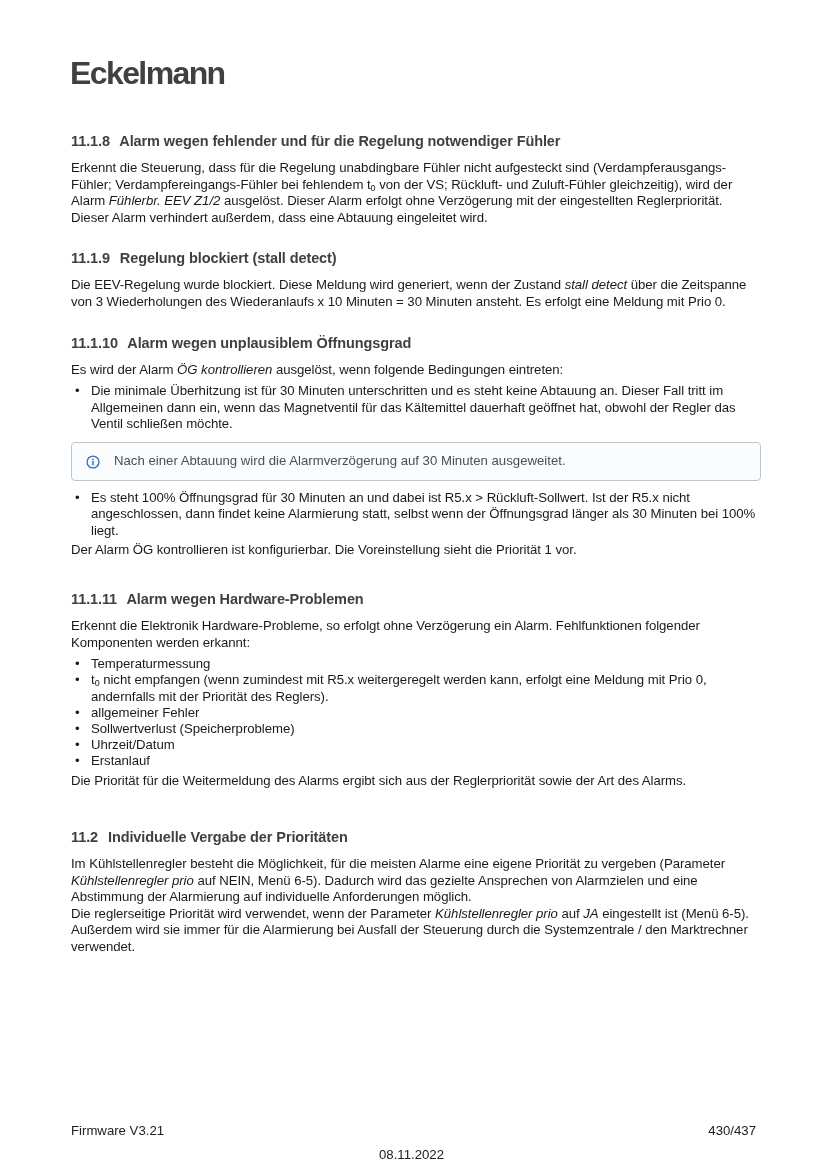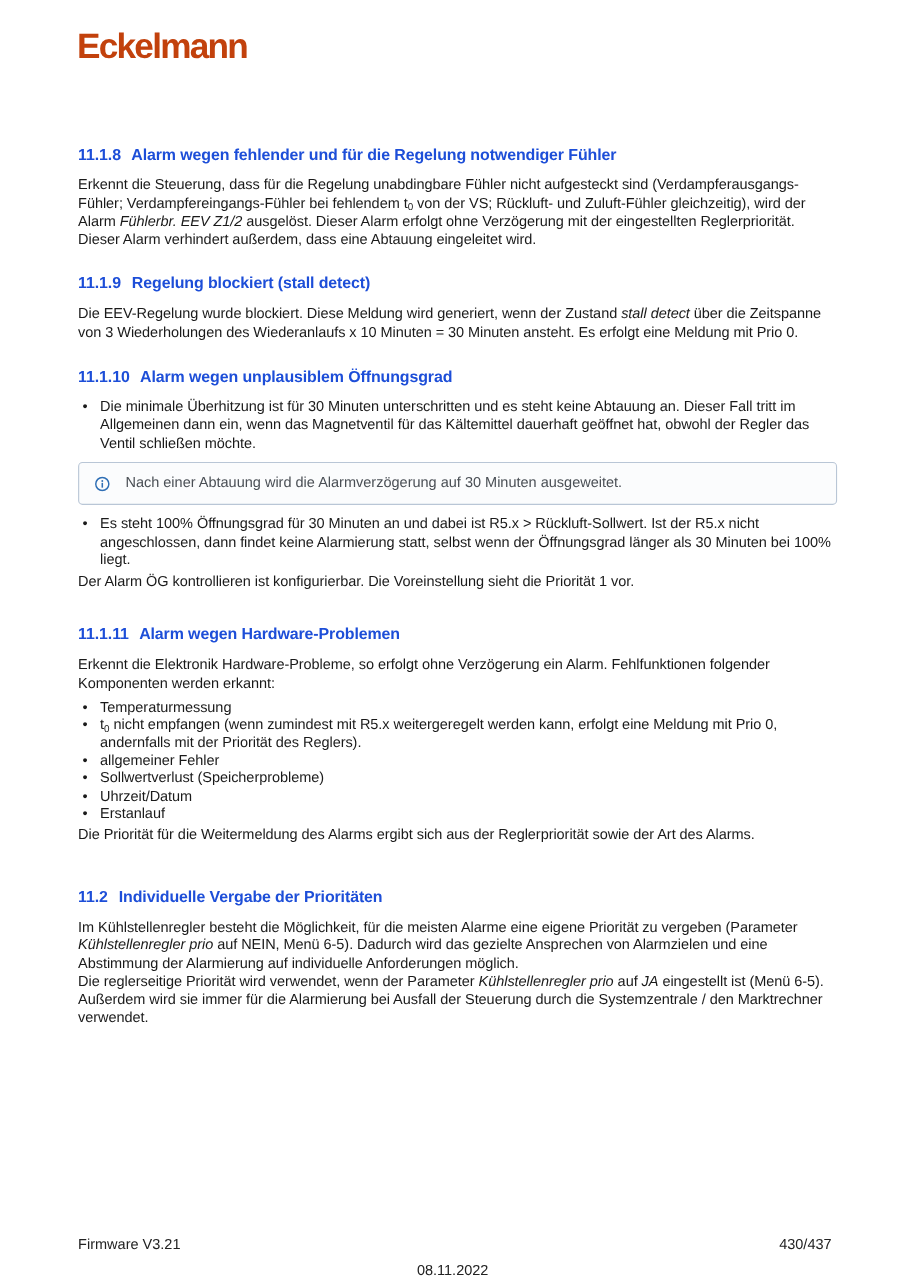--- a/index.html
+++ b/index.html
@@ -1,27 +1,27 @@
 <!DOCTYPE html>
 <html><head>
 <meta charset="utf-8">
 <style>
   html, body { margin: 0; padding: 0; background: #ffffff; }
   body {
     width: 827px; height: 1169px; position: relative; overflow: hidden;
     font-family: "Liberation Sans", sans-serif; color: #1a1a1a;
   }
   .logo {
-    position: absolute; left: 70px; top: 24px;
+    position: absolute; left: 70px; top: 55px;
     font-family: "Liberation Sans", sans-serif; font-weight: bold;
-    font-size: 32px; letter-spacing: -1.6px; color: #c2410c;
+    font-size: 32px; letter-spacing: -1.6px; color: #404040;
   }
   .content { position: absolute; left: 71px; top: 133px; width: 690px; }
   h2 {
-    font-size: 14.5px; font-weight: bold; margin: 0 0 11px 0; color: #1d4ed8;
+    font-size: 14.5px; font-weight: bold; margin: 0 0 11px 0; color: #404040;
     letter-spacing: -0.1px;
   }
   h2 .num { margin-right: 6px; }
   p {
     font-size: 13.2px; line-height: 16.6px; margin: 0 0 0 0; letter-spacing: -0.05px;
   }
   .sec { margin-bottom: 23px; }
   ul { list-style: none; margin: 5px 0 0 0; padding: 0; }
   ul li {
     position: relative; padding-left: 20px;
@@ -60,20 +60,21 @@
     <p><span>Erkennt die Steuerung, dass für die Regelung unabdingbare Fühler nicht aufgesteckt sind (Verdampferausgangs-Fühler; Verdampfereingangs-Fühler bei fehlendem t</span><sub>0</sub><span> von der VS; Rückluft- und Zuluft-Fühler gleichzeitig), wird der Alarm </span><em>Fühlerbr. EEV Z1/2</em><span> ausgelöst. Dieser Alarm erfolgt ohne Verzögerung mit der eingestellten Reglerpriorität. Dieser Alarm verhindert außerdem, dass eine Abtauung eingeleitet wird.</span></p>
   </div>
 
   <div class="sec" style="margin-bottom:24px;">
     <h2><span class="num">11.1.9</span> <span>Regelung blockiert (stall detect)</span></h2>
     <p><span>Die EEV-Regelung wurde blockiert. Diese Meldung wird generiert, wenn der Zustand </span><em>stall detect</em><span> über die Zeitspanne von 3 Wiederholungen des Wiederanlaufs x 10 Minuten = 30 Minuten ansteht. Es erfolgt eine Meldung mit Prio 0.</span></p>
   </div>
 
   <div class="sec" style="margin-bottom:24px;">
     <h2><span class="num">11.1.10</span> <span>Alarm wegen unplausiblem Öffnungsgrad</span></h2>
+    <p><span>Es wird der Alarm </span><em>ÖG kontrollieren</em><span> ausgelöst, wenn folgende Bedingungen eintreten:</span></p>
     <ul>
       <li><span class="bullet">•</span><span>Die minimale Überhitzung ist für 30 Minuten unterschritten und es steht keine Abtauung an. Dieser Fall tritt im Allgemeinen dann ein, wenn das Magnetventil für das Kältemittel dauerhaft geöffnet hat, obwohl der Regler das Ventil schließen möchte.</span></li>
     </ul>
     <div class="note" style="margin-top:9px;margin-bottom:9px;">
       <svg class="info-icon" viewBox="0 0 16 16">
         <circle cx="8" cy="8" r="6.8" fill="none" stroke="#2f6fb5" stroke-width="1.5"></circle>
         <circle cx="8" cy="4.9" r="1" fill="#2f6fb5"></circle>
         <rect x="7.2" y="6.8" width="1.6" height="5" fill="#2f6fb5"></rect>
       </svg>
       <span>Nach einer Abtauung wird die Alarmverzögerung auf 30 Minuten ausgeweitet.</span>

